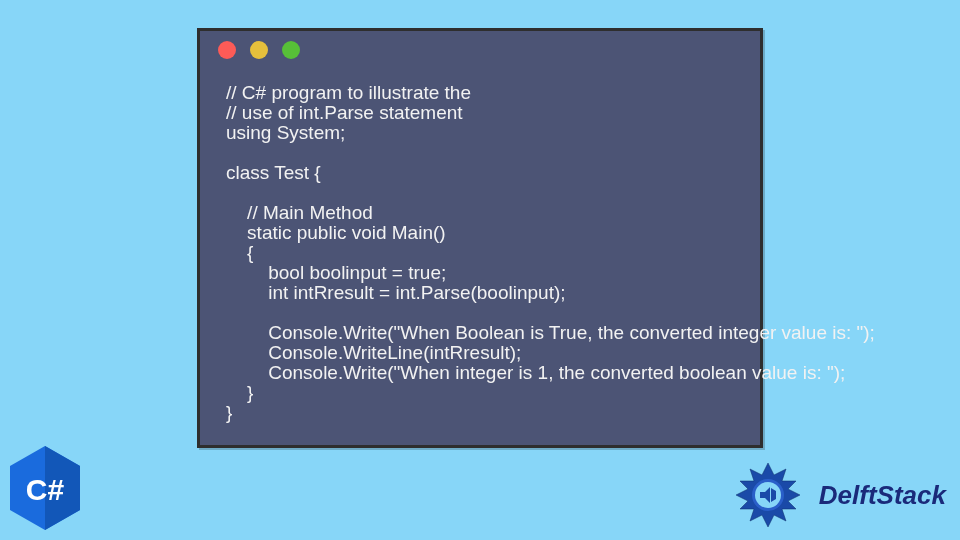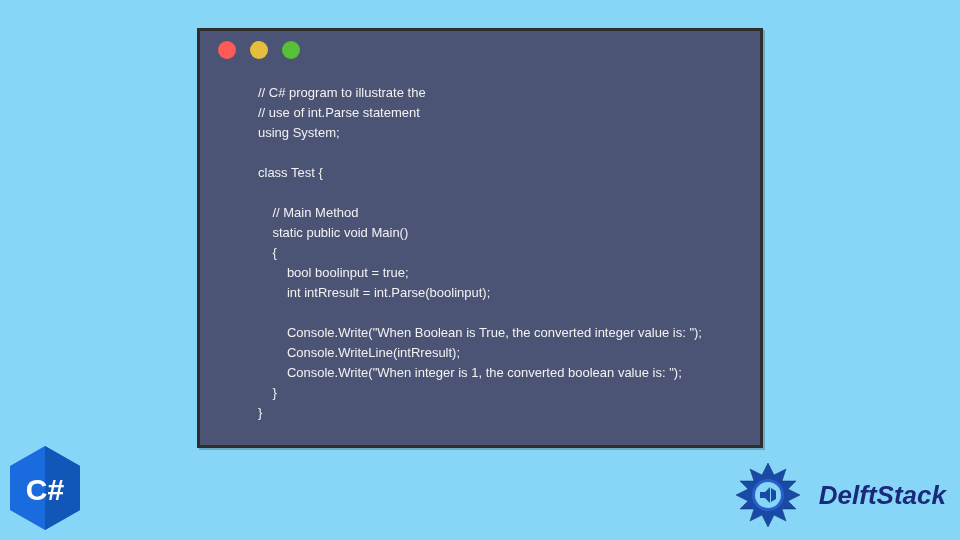--- a/index.html
+++ b/index.html
@@ -32,25 +32,24 @@
     width: 18px;
     height: 18px;
     border-radius: 50%;
   }
   .dot.red { background: #fc5b57; }
   .dot.yellow { background: #e5bf3c; }
   .dot.green { background: #57c038; }
   .code-area {
     padding: 14px 26px 20px 26px;
     color: #f2f2f2;
-    font-size: 13px;
+    font-size: 19px;
     line-height: 20px;
     font-family: Arial, Helvetica, sans-serif;
     white-space: pre;
-    margin-left: 32px;
   }
   .csharp-logo {
     position: absolute;
     left: 6px;
     bottom: 8px;
     width: 78px;
     height: 88px;
   }
   .delftstack {
     position: absolute;

